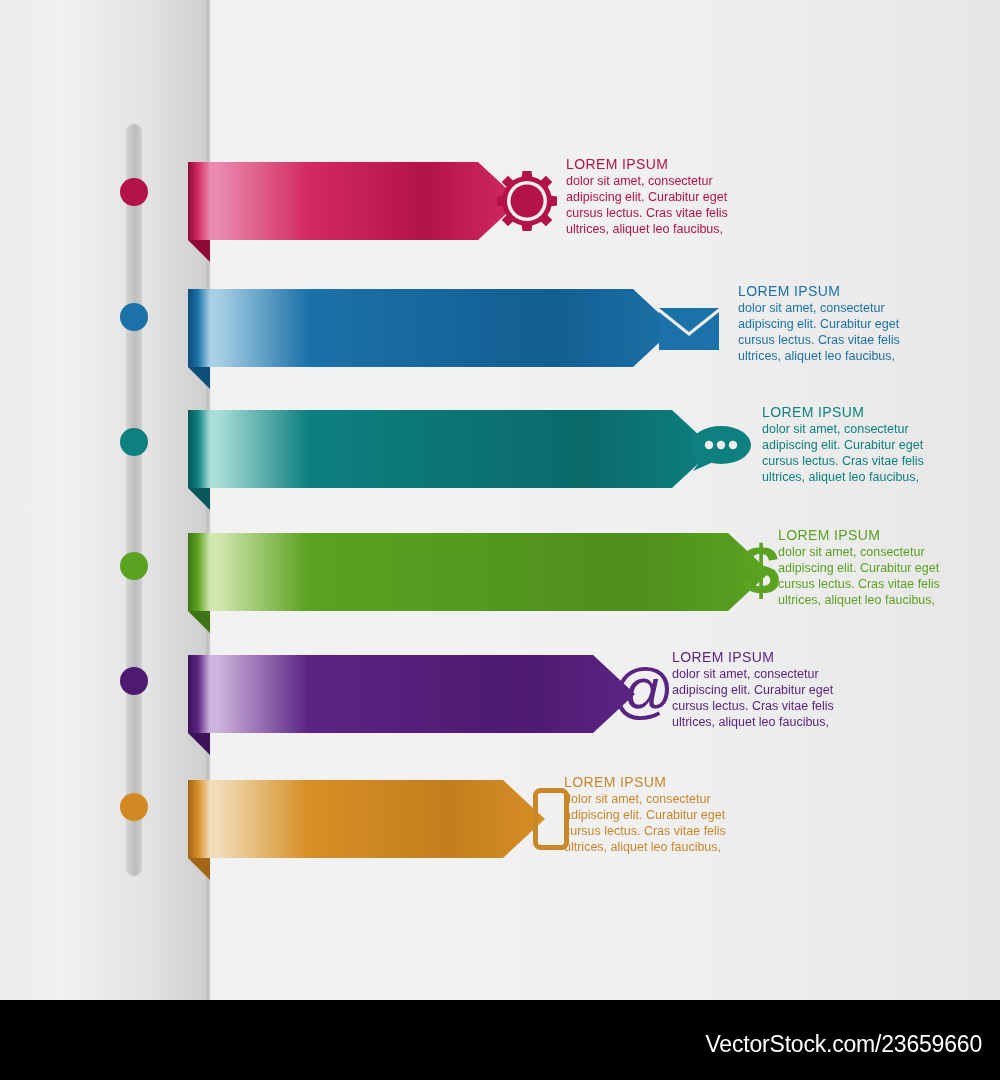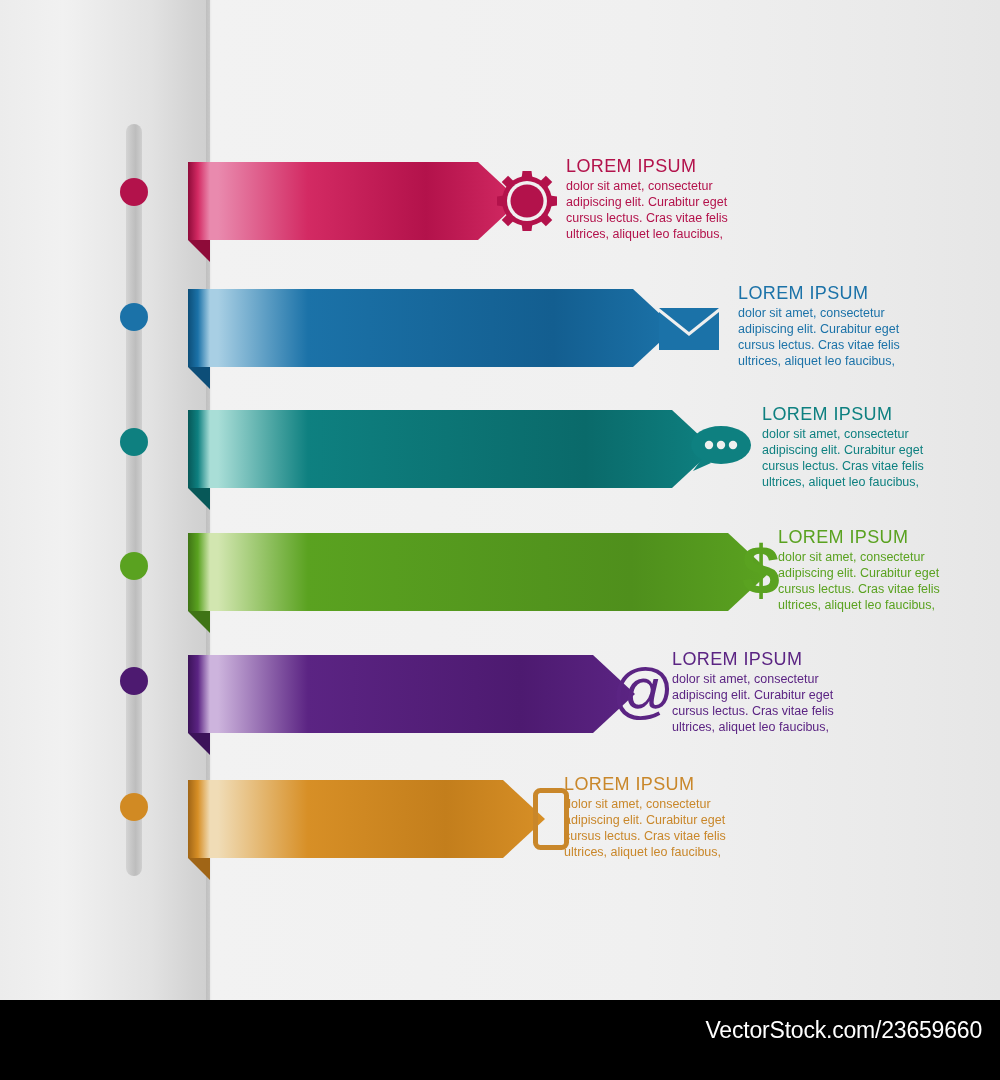--- a/index.html
+++ b/index.html
@@ -106,21 +106,21 @@
     justify-content: center;
   }
 
   
   .text-block {
     position: absolute;
     top: 6px;
     width: 200px;
   }
   .text-title {
-    font-size: 18px;
+    font-size: 14px;
     letter-spacing: 0.4px;
     margin: 0 0 1px 0;
     white-space: nowrap;
   }
   .text-body {
     font-size: 12.5px;
     line-height: 16px;
     margin: 0;
   }
 
@@ -138,21 +138,21 @@
     left: 26px;
     top: 17px;
     color: #ffffff;
     font-size: 34px;
     font-weight: bold;
     letter-spacing: -0.4px;
   }
   .footer-url {
     position: absolute;
     right: 18px;
-    top: 17px;
+    top: 31px;
     color: #ffffff;
     font-size: 23px;
     letter-spacing: -0.2px;
   }
 </style>
 </head>
 <body>
 
 <div id="stage">
 

